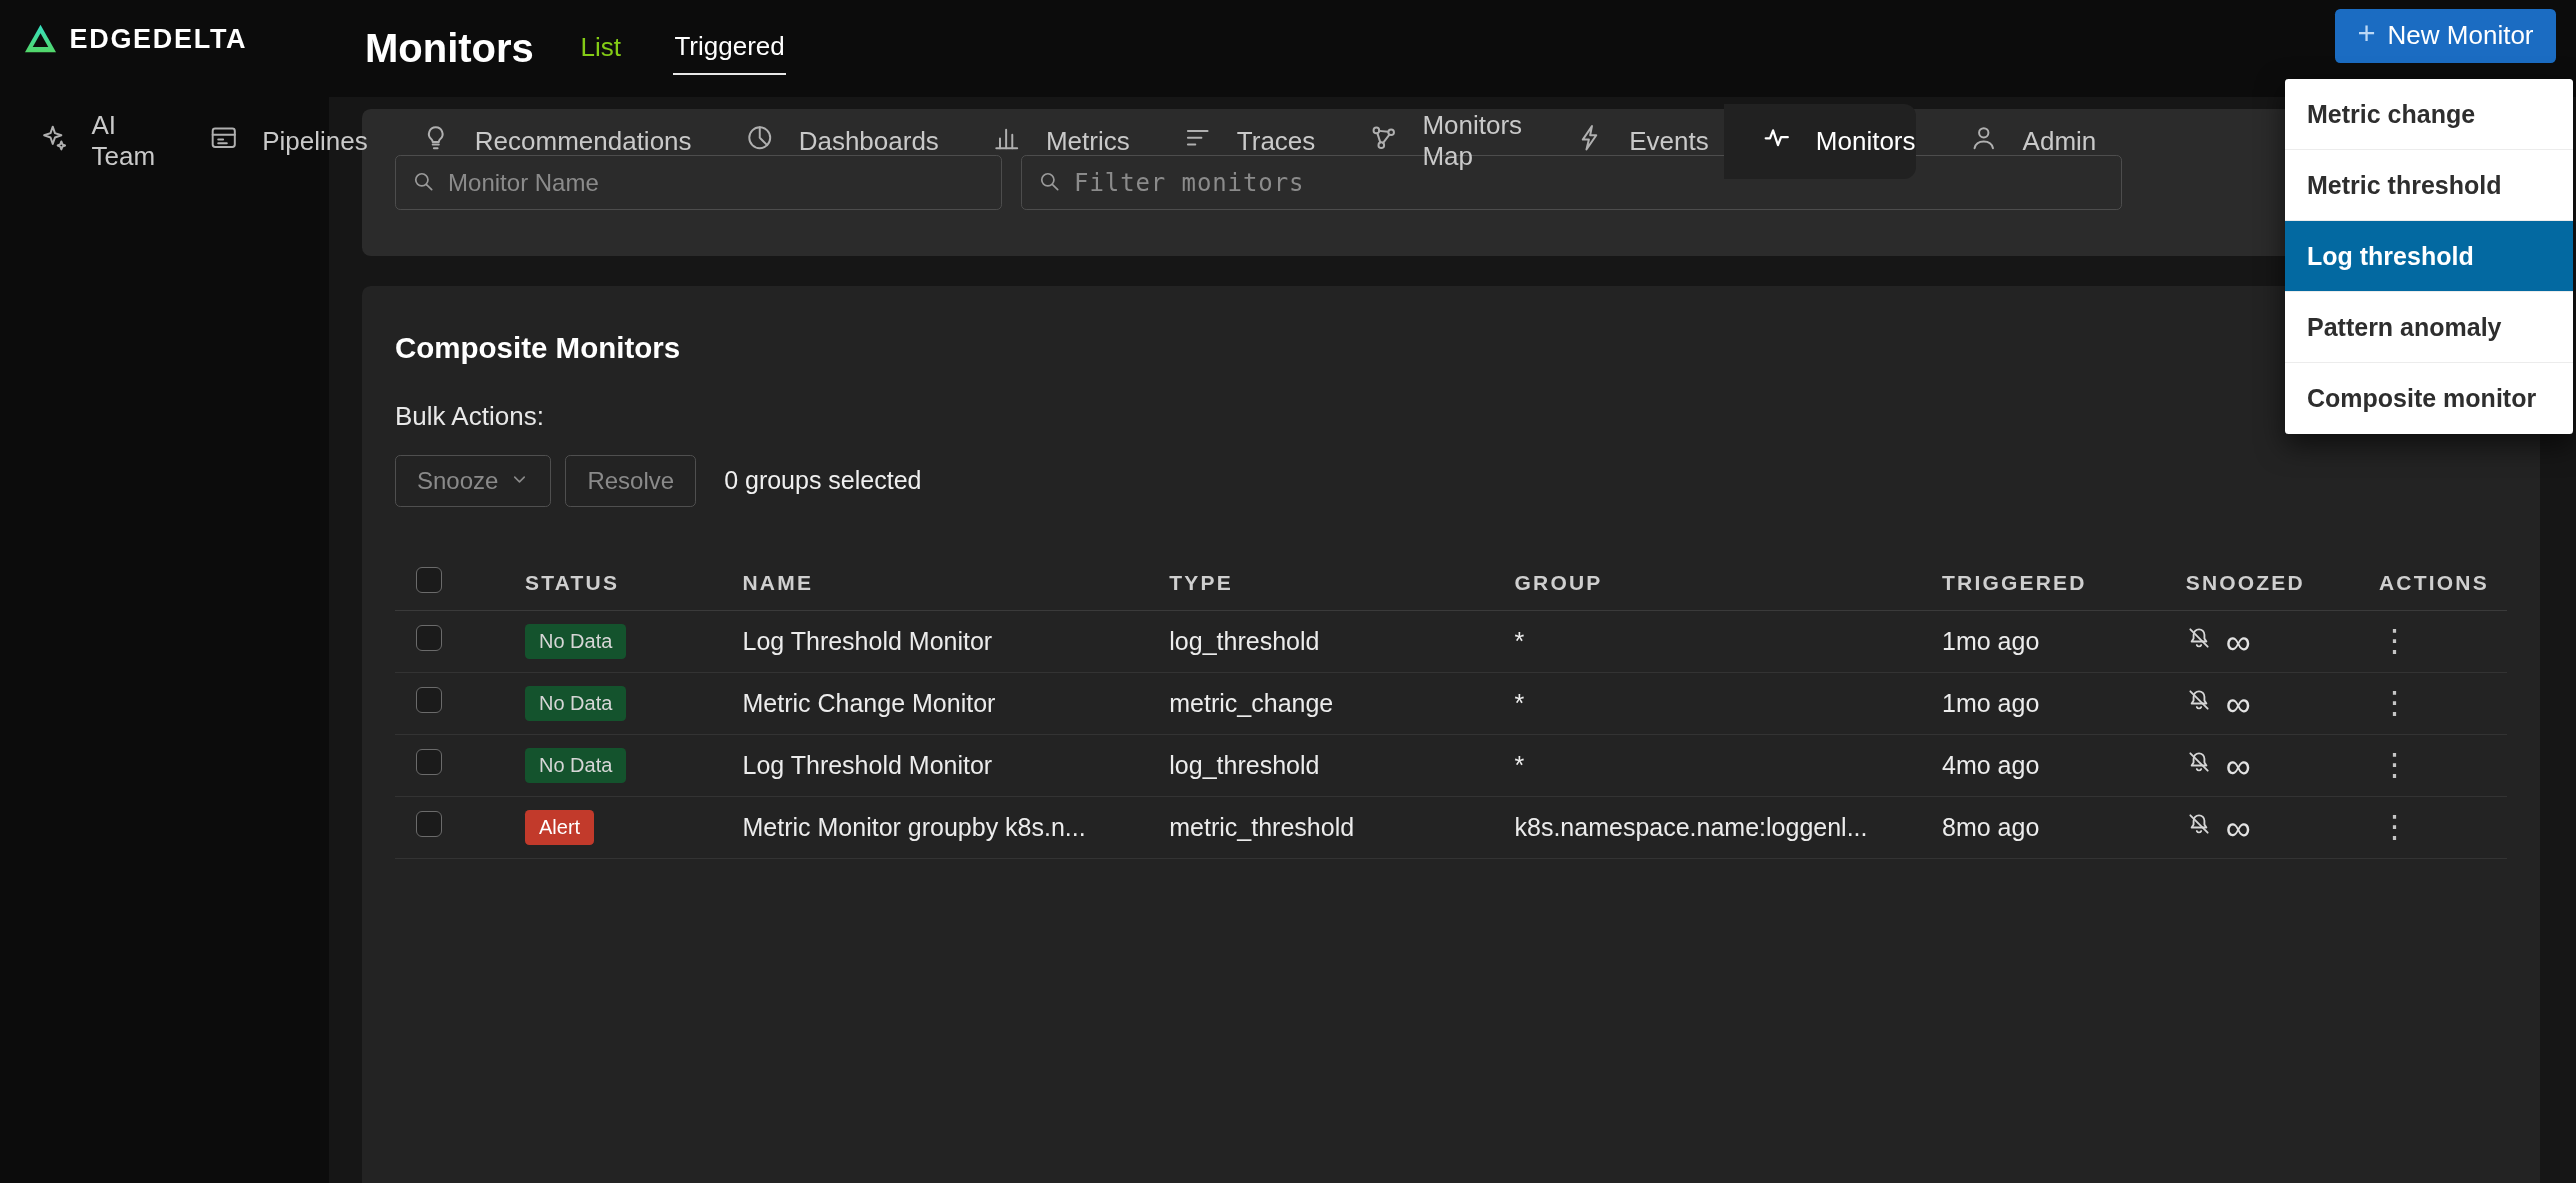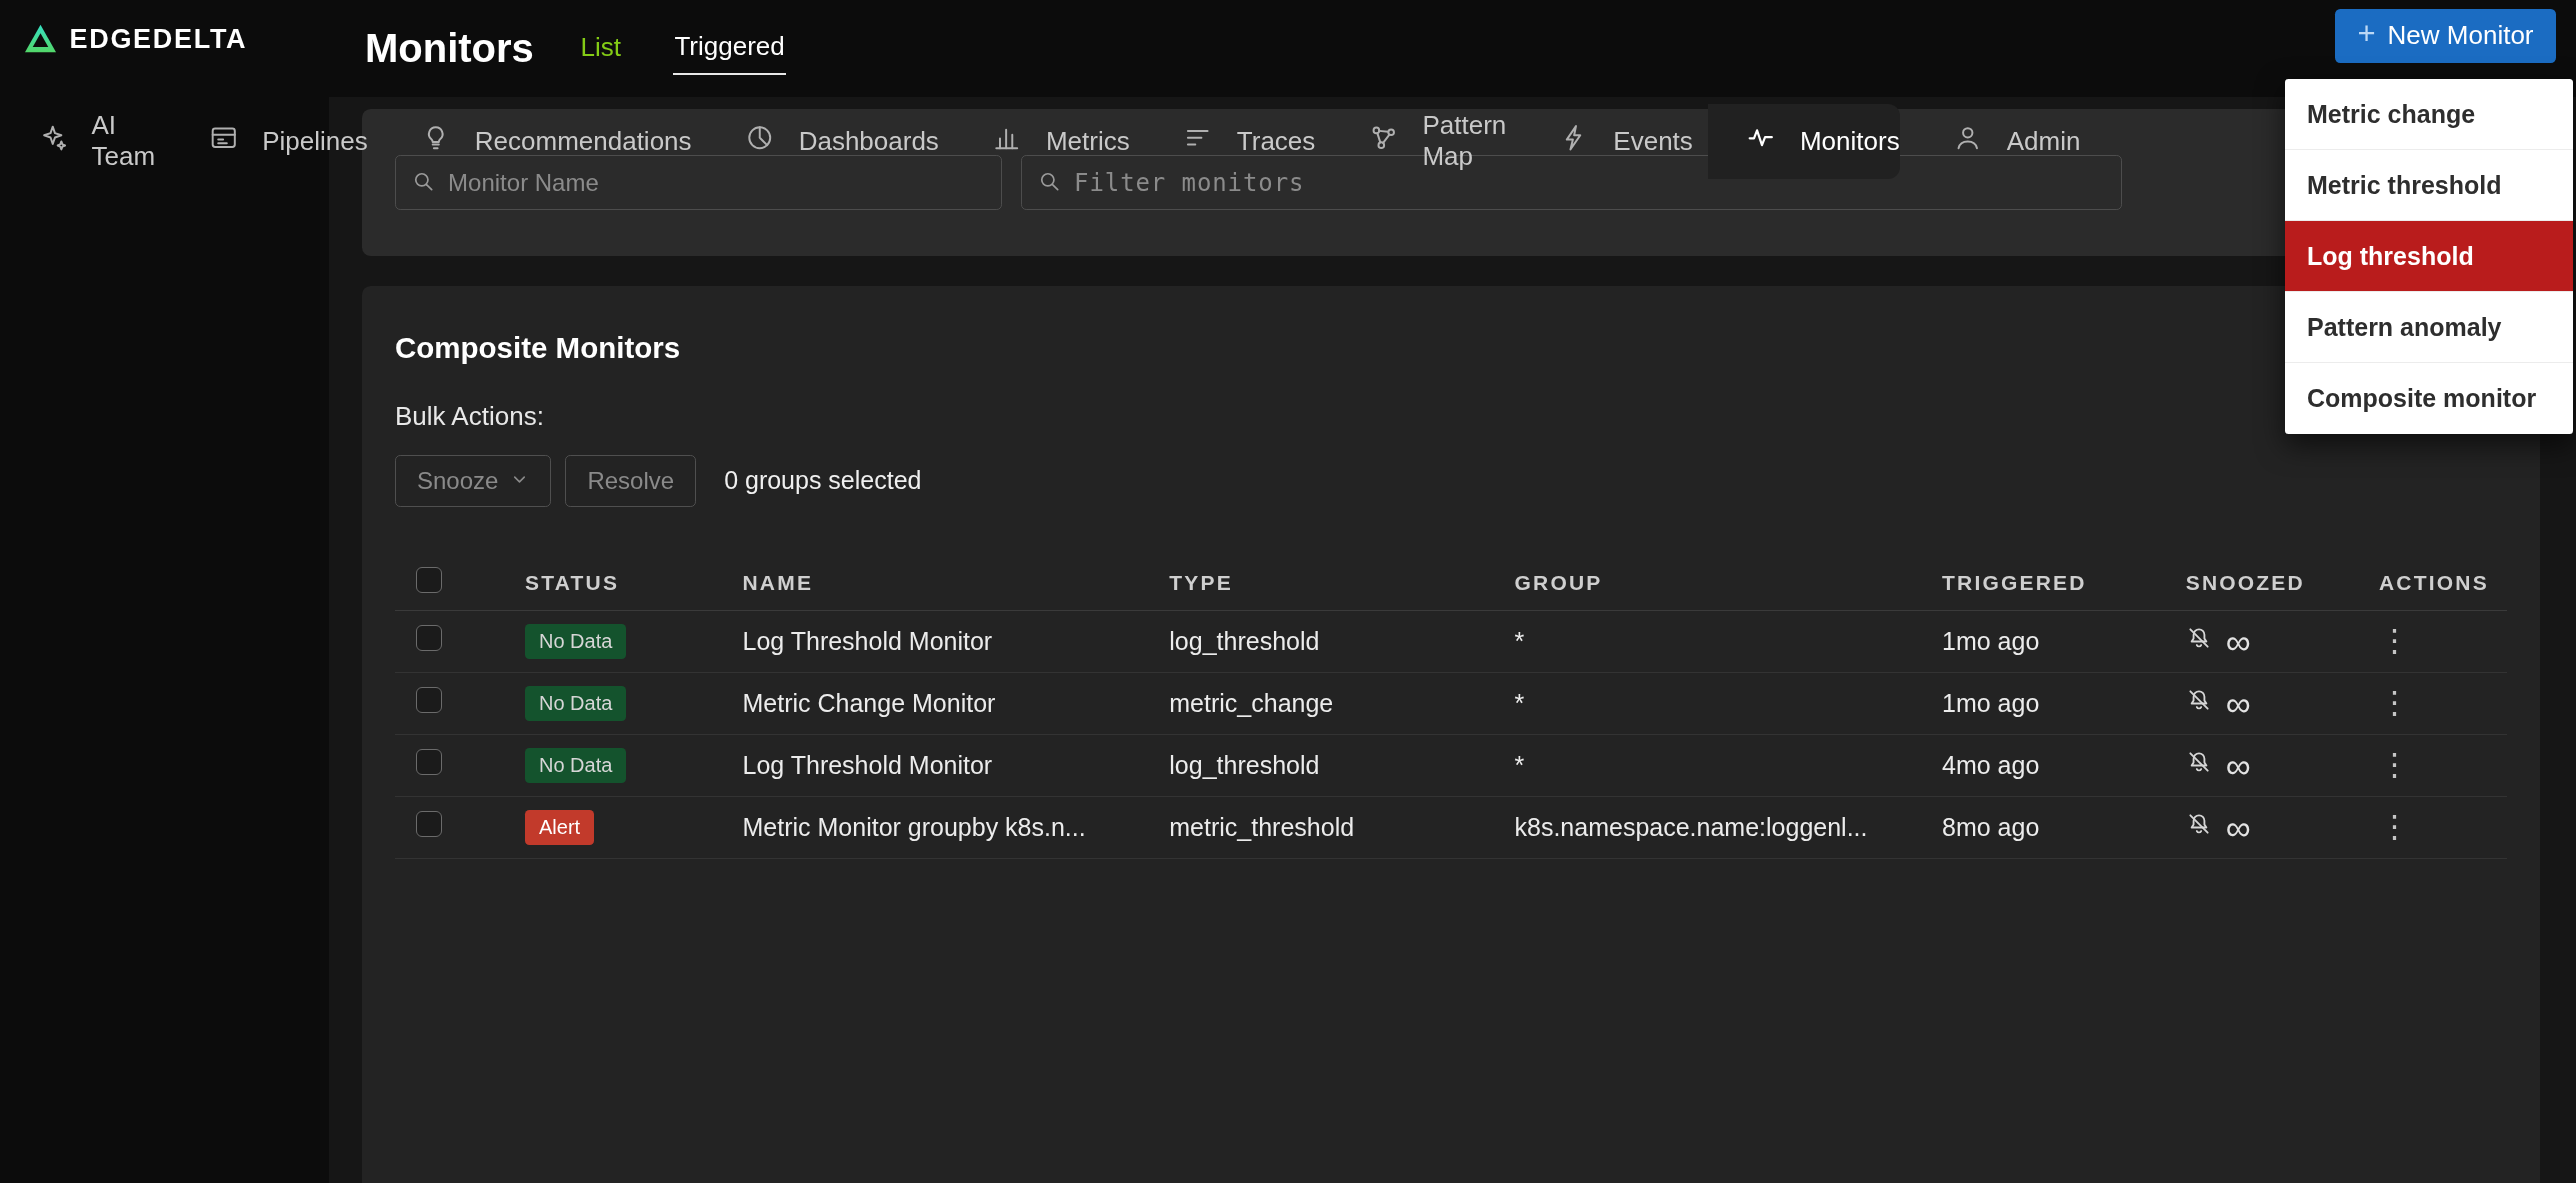--- a/index.html
+++ b/index.html
@@ -69,21 +69,21 @@
   .snooze-cell svg { color:#d6d6d6; }
   .infinity { font-size:35px; color:#e3e3e3; line-height:1; }
   .kebab { font-size:31px; color:#c5c5c5; cursor:pointer; line-height:1; font-family:"DejaVu Sans",sans-serif; }
 
   
   .monitor-menu { position:absolute; right:3.5px; top:79px; width:288px; background:#fff; border-radius:3.5px;
             box-shadow:0 10.4px 28px rgba(0,0,0,.6); z-index:50; overflow:hidden; }
   .menu-item { height:71px; display:flex; align-items:center; padding-left:22.5px; font-size:25px; font-weight:600;
             color:#2e2e2e; border-bottom:0.9px solid #ececec; cursor:pointer; }
   .menu-item:last-child { border-bottom:none; }
-  .menu-item.selected { background:#b91c1c; color:#fff; }
+  .menu-item.selected { background:#0369a1; color:#fff; }
 
   .chev { color:#8a8a8a; }
 </style>
 </head>
 <body>
 
 <div class="sidebar">
   <div class="logo">
     <span>
       <svg width="35" height="31" viewBox="0 0 40 36">
@@ -142,21 +142,21 @@
           </svg></span>
       <span>Traces</span>
     </div>
     <div class="nav-item">
       <span><svg width="29.5" height="29.5" viewBox="0 0 24 24" fill="none" stroke="currentColor" stroke-width="1.6" stroke-linecap="round" stroke-linejoin="round">
             <circle cx="6" cy="6" r="2.3"></circle>
             <circle cx="18" cy="7.5" r="2.3"></circle>
             <circle cx="10" cy="18" r="2.3"></circle>
             <path d="M8.3 6.4l7.4.8M6.8 8.2l2.4 7.6M16.6 9.4l-5.1 6.8"></path>
           </svg></span>
-      <span>Pattern Map</span>
+      <span>Monitors Map</span>
     </div>
     <div class="nav-item">
       <span><svg width="29.5" height="29.5" viewBox="0 0 24 24" fill="none" stroke="currentColor" stroke-width="1.6" stroke-linecap="round" stroke-linejoin="round">
             <path d="M13 2.5 5.5 13.5h5l-2 8L16.5 10h-5l1.5-7.5z"></path>
           </svg></span>
       <span>Events</span>
     </div>
     <div class="nav-item active">
       <span><svg width="29.5" height="29.5" viewBox="0 0 24 24" fill="none" stroke="currentColor" stroke-width="1.8" stroke-linecap="round" stroke-linejoin="round">
             <path d="M3 12.5h3.5L9 6l4 12 2.5-6.5H21"></path>

